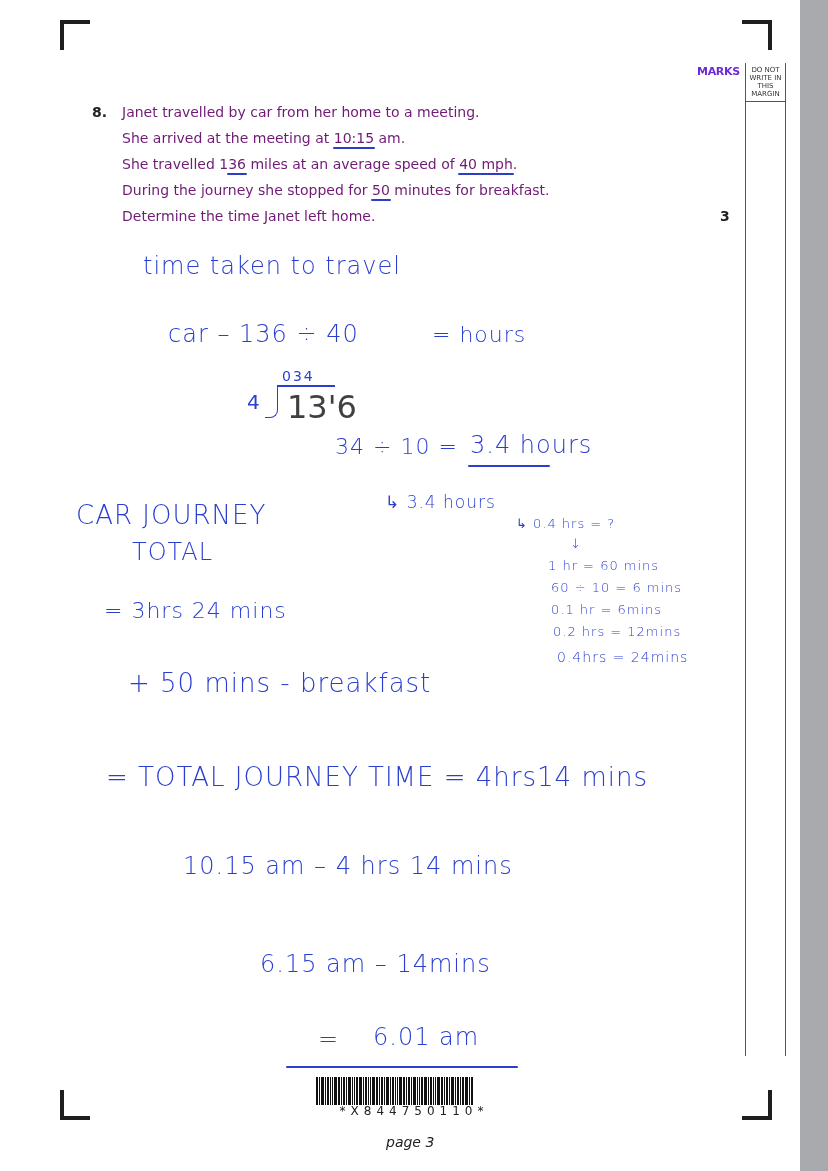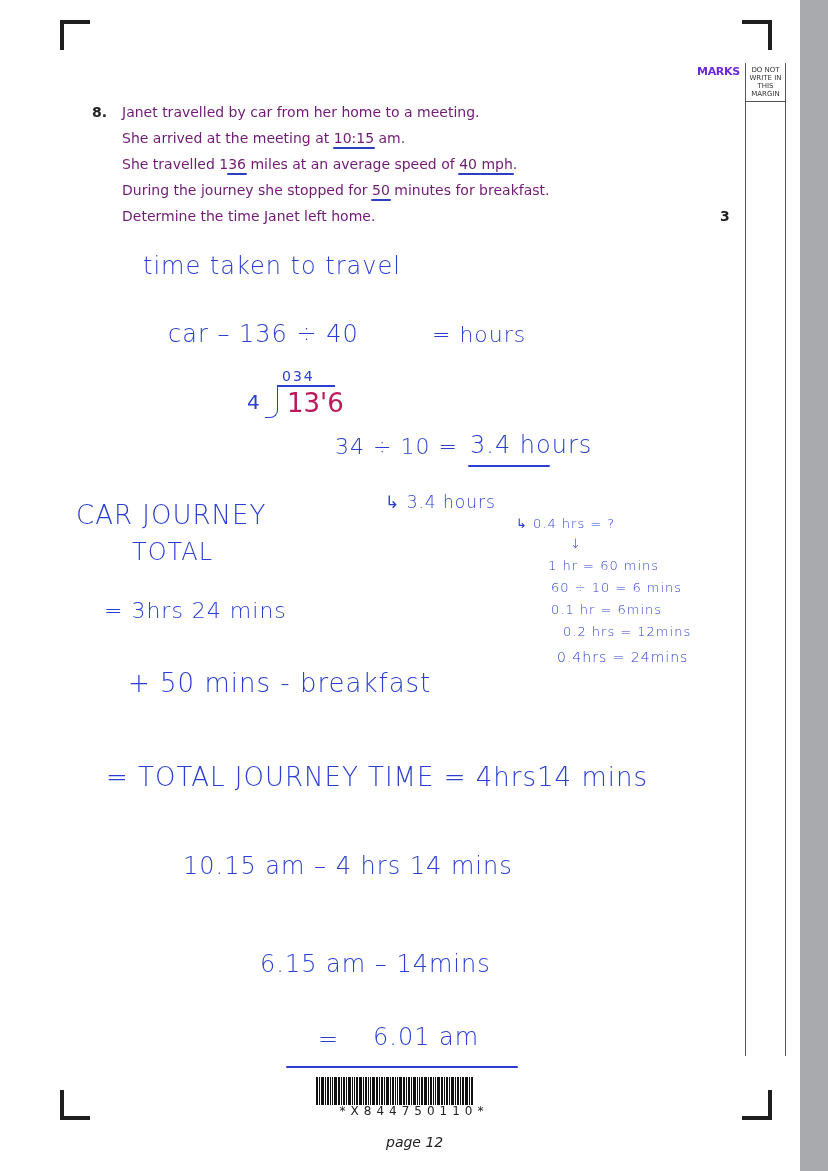--- a/index.html
+++ b/index.html
@@ -41,21 +41,21 @@
   .hw.md { font-size: 24px; }
   .hw.sm { font-size: 17px; }
   .hw.xs { font-size: 13px; }
   .hline { position: absolute; height: 2px; background: #2a3fd0; border-radius: 2px; }
 
   .divbox { position: absolute; left: 247px; top: 368px; }
   .divbox .quot { position: absolute; left: 35px; top: 0; font-size: 14px; color: #2a3fd0; letter-spacing: 2px; }
   .divbox .bar { position: absolute; left: 30px; top: 17px; width: 58px; height: 1.5px; background: #2a3fd0; }
   .divbox .bracket { position: absolute; left: 18px; top: 17px; width: 12px; height: 32px; border-right: 1.5px solid #2a3fd0; border-bottom: 1.5px solid #2a3fd0; border-bottom-right-radius: 8px; }
   .divbox .divisor { position: absolute; left: 0; top: 22px; font-size: 20px; color: #2a3fd0; }
-  .divbox .dividend { position: absolute; left: 40px; top: 20px; font-size: 26px; color: #be185d; }
+  .divbox .dividend { position: absolute; left: 40px; top: 20px; font-size: 32px; color: #404040; }
 
   .barcode { position: absolute; left: 316px; top: 1077px; width: 194px; height: 28px; display: flex; gap: 1px; }
   .barcode span { display: block; background: #111; height: 100%; }
   .barcode-text { position: absolute; left: 314px; top: 1104px; width: 200px; text-align: center; font-size: 12px; letter-spacing: 5px; color: #222; }
   .page-num { position: absolute; left: 386px; top: 1134px; font-size: 14px; font-style: italic; color: #222; }
 </style>
 </head>
 <body>
 
 <div class="scrollbar"></div>
@@ -98,21 +98,21 @@
 <div class="hw md" style="left:335px; top:434px; font-size:22px;">34 ÷ 10  =</div>
 <div class="hw md" style="left:470px; top:431px;">3.4 hours</div>
 <div class="hline" style="left:468px; top:465px; width:82px;"></div>
 
 <div class="hw sm" style="left:385px; top:492px;">↳  3.4  hours</div>
 <div class="hw xs" style="left:516px; top:516px;">↳   0.4 hrs = ?</div>
 <div class="hw xs" style="left:570px; top:536px;">↓</div>
 <div class="hw xs" style="left:548px; top:558px;">1 hr  =  60 mins</div>
 <div class="hw xs" style="left:551px; top:580px;">60 ÷ 10 =  6 mins</div>
 <div class="hw xs" style="left:551px; top:602px;text-align:right;">0.1 hr = 6mins</div>
-<div class="hw xs" style="left:553px; top:624px;margin-left:10px;">0.2 hrs = 12mins</div>
+<div class="hw xs" style="left:553px; top:624px;">0.2 hrs = 12mins</div>
 <div class="hw xs" style="left:557px; top:649px; font-size:14px;">0.4hrs = 24mins</div>
 
 <div class="hw md" style="left:76px; top:500px; font-size:26px;">CAR JOURNEY</div>
 <div class="hw md" style="left:132px; top:538px;">TOTAL</div>
 <div class="hw md" style="left:104px; top:598px; font-size:22px;">= 3hrs 24 mins</div>
 <div class="hw md" style="left:128px; top:668px; font-size:26px;">+ 50 mins - breakfast</div>
 
 <div class="hw md" style="left:106px; top:762px; font-size:26px;">= TOTAL  JOURNEY  TIME = 4hrs14 mins</div>
 <div class="hw lg" style="left:143px; top:852px;">10.15 am  –  4 hrs  14 mins</div>
 <div class="hw lg" style="left:220px; top:950px;">6.15 am  – 14mins</div>
@@ -174,13 +174,13 @@
     <span style="width:3px"></span>
     <span style="width:1px"></span>
     <span style="width:2px"></span>
     <span style="width:1px"></span>
     <span style="width:2px"></span>
     <span style="width:3px"></span>
     <span style="width:1px"></span>
     <span style="width:2px"></span>
 </div>
 <div class="barcode-text">*X844750110*</div>
-<div class="page-num">page 12</div>
+<div class="page-num">page 3</div>
 
 </body></html>

